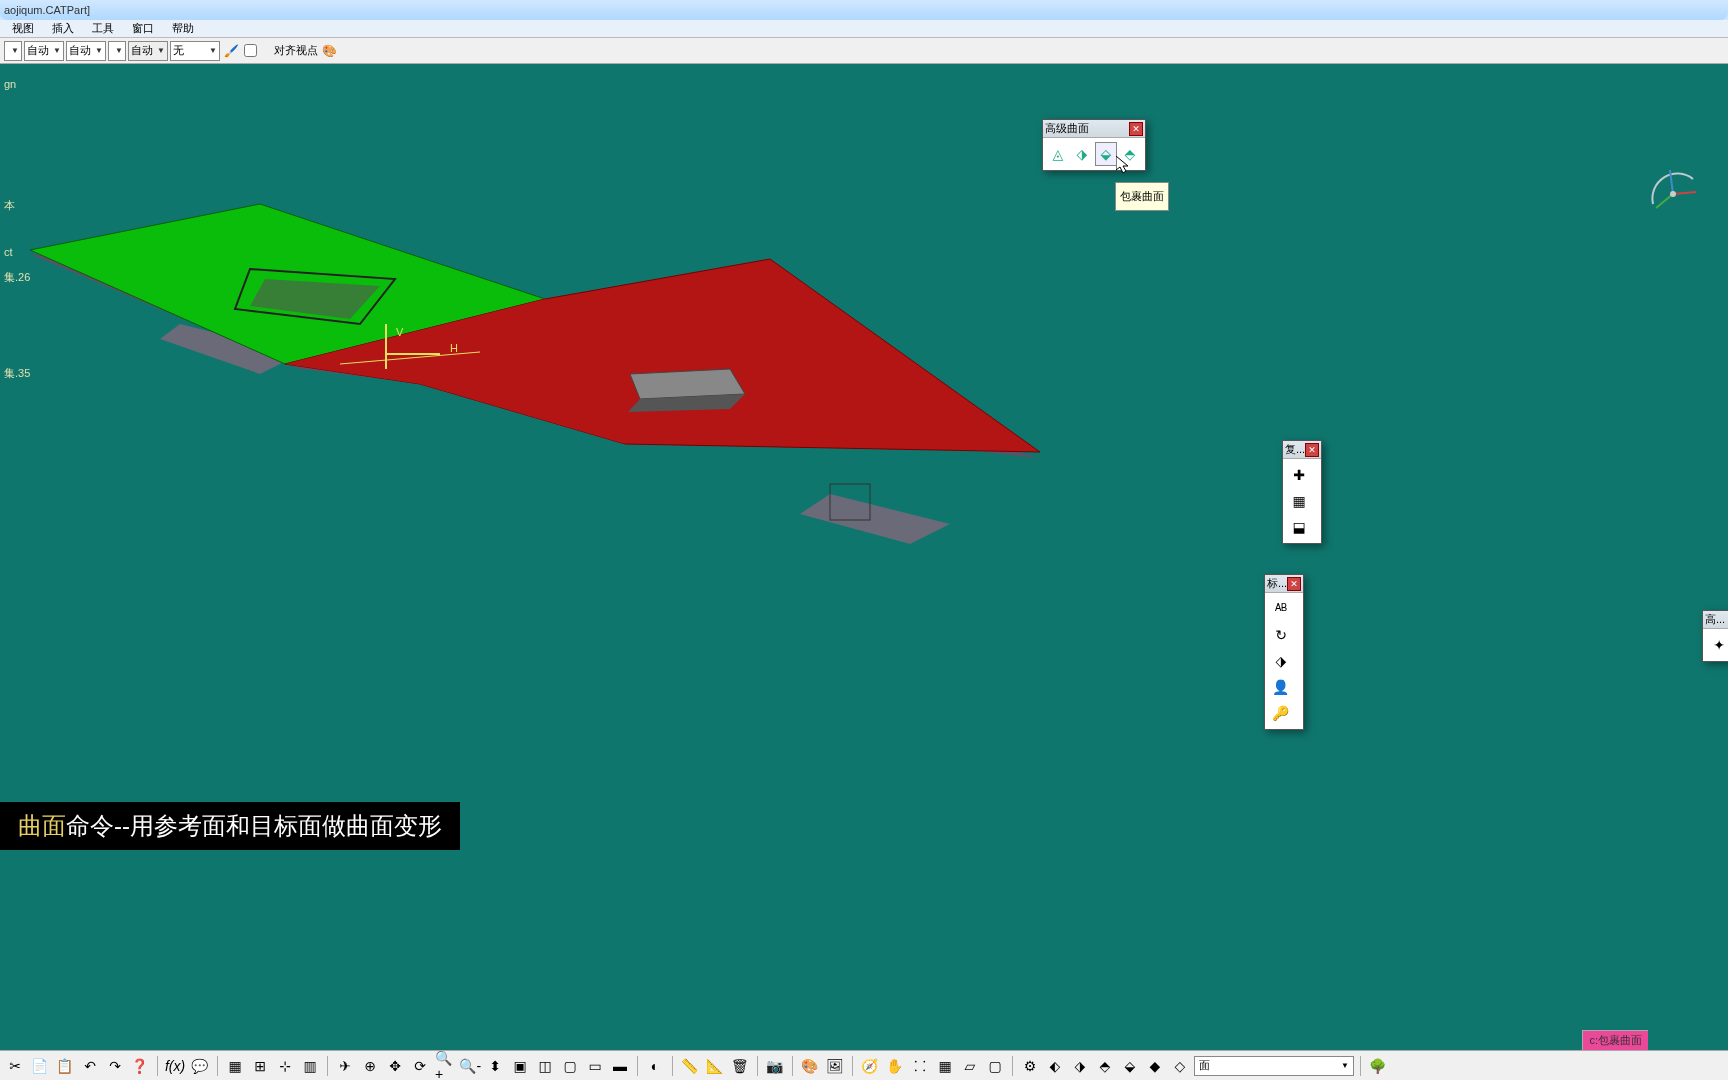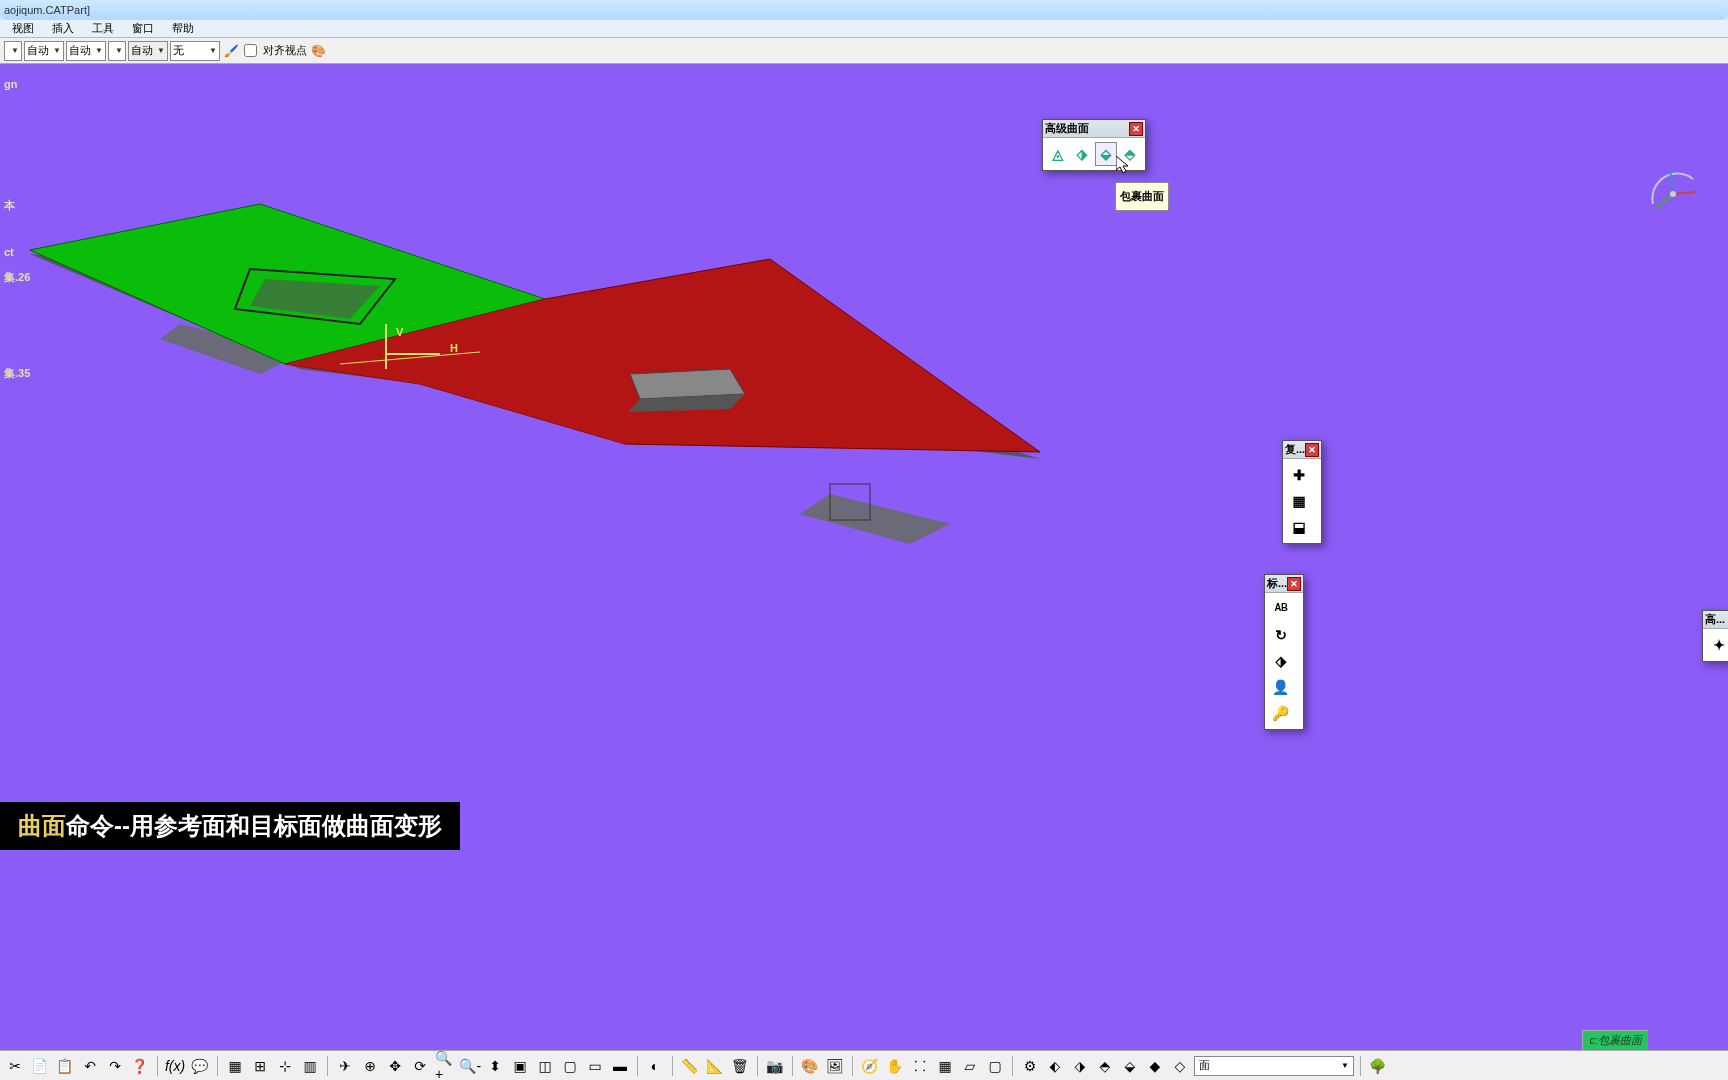--- a/index.html
+++ b/index.html
@@ -6,33 +6,33 @@
 body { width: 1728px; height: 1080px; background: #cce7ff; overflow: hidden; position: relative; font-size: 12px; }
 
 .titlebar { height: 20px; background: linear-gradient(#d0e8ff, #b0d8ff); display: flex; align-items: center; padding-left: 4px; color: #333; font-size: 11px; border-radius: 8px; }
 .menubar { height: 18px; background: #e8f0fa; display: flex; align-items: center; gap: 2px; padding-left: 4px; border-bottom: 1px solid #bbb; }
 .menubar span { padding: 0 8px; cursor: default; font-size: 11px; }
 
 .toolbar-top { height: 26px; background: #f0f0f0; border-bottom: 1px solid #aaa; display: flex; align-items: center; gap: 2px; padding: 0 4px; }
 .dd { height: 20px; border: 1px solid #888; background: #fff; font-size: 11px; padding: 0 2px; display: flex; align-items: center; min-width: 40px; justify-content: space-between; }
 .dd .arrow { font-size: 8px; color: #333; margin-left: 4px; }
 .tb-icon { width: 20px; height: 20px; display: inline-flex; align-items: center; justify-content: center; border: 1px solid transparent; }
-.checkbox-wrap { display: flex; align-items: center; gap: 6px; font-size: 11px; }
-
-.viewport { position: absolute; top: 64px; left: 0; right: 0; bottom: 30px; background: #8b5cf6; overflow: hidden; font-weight: bold; }
+.checkbox-wrap { display: flex; align-items: center; gap: 17px; font-size: 11px; }
+
+.viewport { position: absolute; top: 64px; left: 0; right: 0; bottom: 30px; background: #0f766e; overflow: hidden; }
 .tree-label { position: absolute; color: #e0e0b0; font-size: 11px; }
 
 .caption-overlay { position: absolute; bottom: 200px; left: 0; background: #000; color: #fff; padding: 8px 18px; font-size: 24px; display: flex; align-items: flex-end; }
 .caption-overlay .hl { color: #e8d060; }
 
 .toolbar-bottom { position: absolute; bottom: 0; left: 0; right: 0; height: 30px; background: #f0f0f0; border-top: 1px solid #aaa; display: flex; align-items: center; gap: 3px; padding: 0 4px; }
 .tb-sep { width: 1px; height: 20px; background: #aaa; margin: 0 3px; }
 .tb-btn { width: 22px; height: 22px; display: inline-flex; align-items: center; justify-content: center; border: 1px solid transparent; font-size: 14px; }
 
-.status-hint { position: absolute; bottom: 30px; right: 80px; background: #22c55e; color: #333; font-size: 11px; padding: 2px 6px; border-top: 1px solid #aaa; border-left: 1px solid #aaa; font-style: italic; }
+.status-hint { position: absolute; bottom: 30px; right: 80px; background: #ec4899; color: #333; font-size: 11px; padding: 2px 6px; border-top: 1px solid #aaa; border-left: 1px solid #aaa; }
 
 .float-panel { position: absolute; background: #fff; border: 1px solid #555; box-shadow: 3px 3px 8px rgba(0,0,0,0.4); }
 .fp-title { background: linear-gradient(#e0e8f0, #d0d8e0); height: 18px; display: flex; align-items: center; justify-content: space-between; padding: 0 2px; font-size: 11px; border-bottom: 1px solid #aaa; }
 .fp-close { width: 14px; height: 14px; background: #c44; color: #fff; font-size: 9px; display: flex; align-items: center; justify-content: center; border: 1px solid #800; }
 .fp-body { padding: 4px; display: flex; gap: 2px; }
 .fp-body.vertical { flex-direction: column; }
 .fp-btn { width: 24px; height: 24px; border: 1px solid transparent; display: flex; align-items: center; justify-content: center; font-size: 14px; }
 
 .tooltip { position: absolute; background: #ffffe0; border: 1px solid #888; padding: 6px 4px; font-size: 11px; }
 

